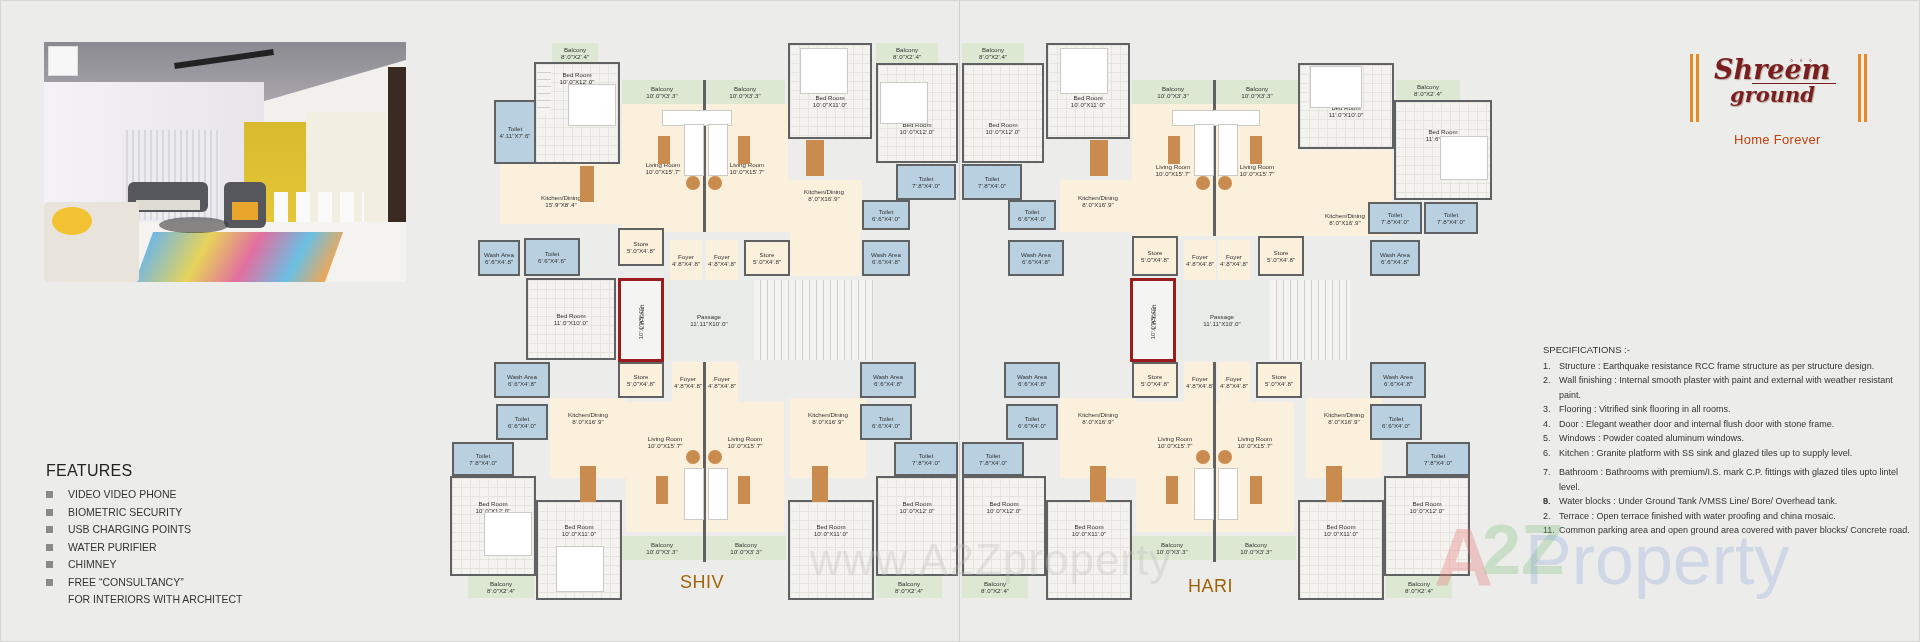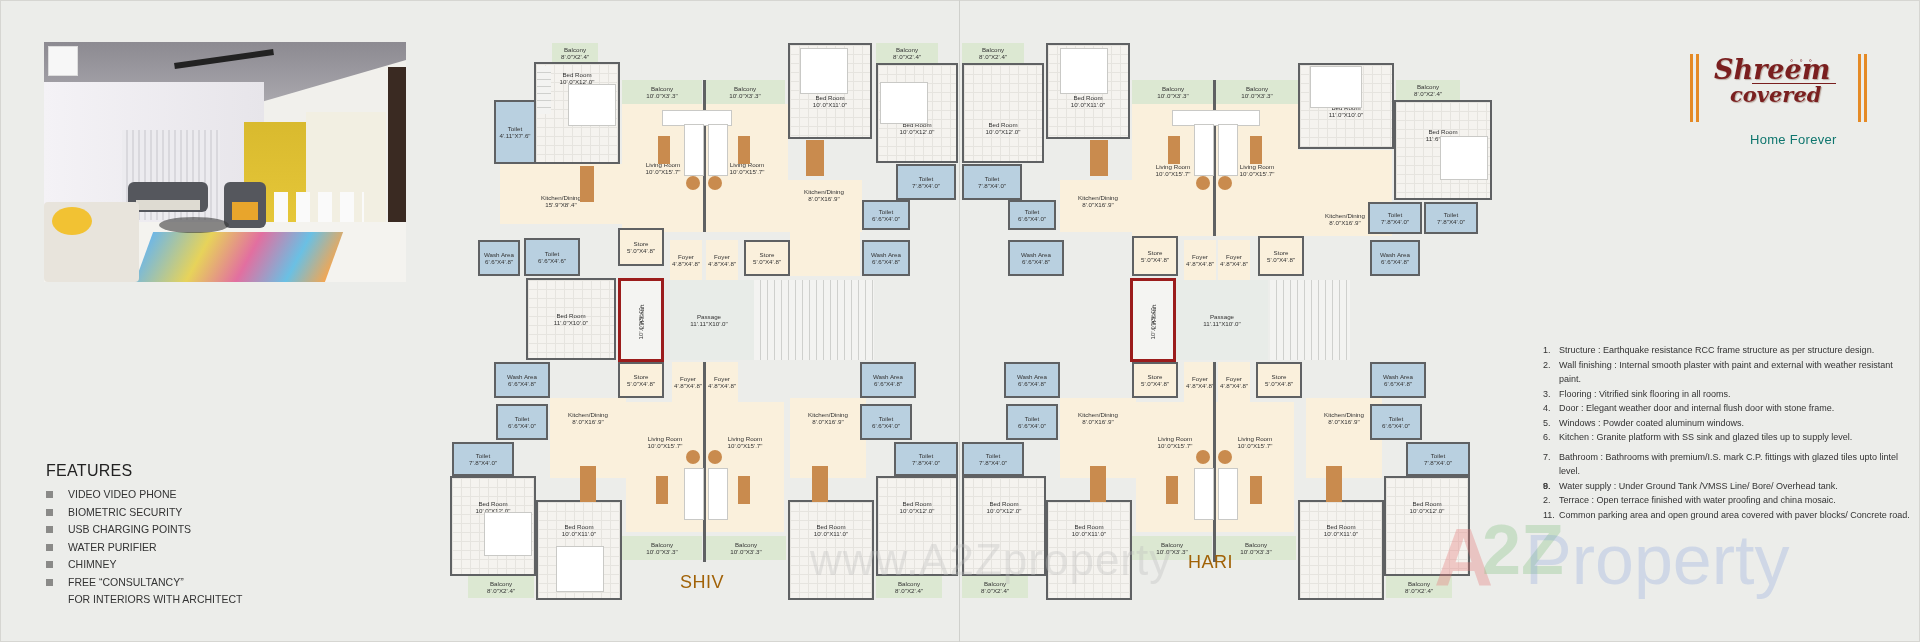--- a/index.html
+++ b/index.html
@@ -37,21 +37,21 @@
   .features li.cont{padding-left:22px;}
 
   
   .logo{position:absolute;left:1690px;top:52px;width:180px;height:100px;}
   .logo .bar{position:absolute;top:2px;width:3px;height:68px;background:#e58a25;}
   .logo .script{position:absolute;left:22px;top:8px;font-family:"DejaVu Serif",serif;font-style:italic;font-weight:bold;color:#7a1f1f;text-shadow:1px 1px 1px #b9a9a0;}
   .logo .s1{font-size:27px;top:2px;left:24px;}
   .logo .s2{font-size:21px;top:30px;left:40px;}
   .logo .dots{position:absolute;left:100px;top:6px;font-size:8px;color:#7a1f1f;letter-spacing:2px;}
   .logo .rule{position:absolute;left:62px;top:31px;width:84px;height:1px;background:#7a1f1f;}
-  .logo .tagline{position:absolute;left:60px;top:80px;font-size:13px;color:#0f766e;font-weight:300;letter-spacing:.3px;}
+  .logo .tagline{position:absolute;left:44px;top:80px;font-size:13px;color:#c2410c;font-weight:300;letter-spacing:.3px;}
 
   
   .specs{position:absolute;left:1543px;top:343px;width:370px;font-size:9px;line-height:14.5px;color:#333;}
   .specs .title{font-size:9.5px;margin-bottom:1px;}
   .specs ol{list-style:none;margin:0;padding:0;}
   .specs li{position:relative;padding-left:16px;}
   .specs li .num{position:absolute;left:0;top:0;}
   .specs li.gap{margin-top:5px;}
 
   
@@ -124,35 +124,36 @@
 </div>
 
 <div class="logo">
   <div class="bar" style="left:0"></div>
   <div class="bar" style="left:6px"></div>
   <div class="bar" style="left:168px"></div>
   <div class="bar" style="left:174px"></div>
   <div class="dots">° ° °</div>
   <div class="rule"></div>
   <div class="script s1">Shreem</div>
-  <div class="script s2">covered</div>
+  <div class="script s2">ground</div>
   <div class="tagline">Home Forever</div>
 </div>
 
 <div class="specs">
+  <div class="title">SPECIFICATIONS :-</div>
   <ol>
     <li><span class="num">1.</span><span>Structure : Earthquake resistance RCC frame structure as per structure design.</span></li>
     <li><span class="num">2.</span><span>Wall finishing : Internal smooth plaster with paint and external with weather resistant paint.</span></li>
     <li><span class="num">3.</span><span>Flooring : Vitrified sink flooring in all rooms.</span></li>
     <li><span class="num">4.</span><span>Door : Elegant weather door and internal flush door with stone frame.</span></li>
     <li><span class="num">5.</span><span>Windows : Powder coated aluminum windows.</span></li>
     <li><span class="num">6.</span><span>Kitchen : Granite platform with SS sink and glazed tiles up to supply level.</span></li>
     <li class="gap"><span class="num">7.</span><span>Bathroom : Bathrooms with premium/I.S. mark C.P. fittings with glazed tiles upto lintel level.</span></li>
     <li><span class="num">8.</span></li>
-    <li><span class="num">9.</span><span>Water supply : Under Ground Tank /VMSS Line/ Bore/ Overhead tank.</span></li>
+    <li><span class="num">9.</span><span>Water blocks : Under Ground Tank /VMSS Line/ Bore/ Overhead tank.</span></li>
     <li><span class="num">2.</span><span>Terrace : Open terrace finished with water proofing and china mosaic.</span></li>
     <li><span class="num">11.</span><span>Common parking area and open ground area covered with paver blocks/ Concrete road.</span></li>
   </ol>
 </div>
 
 <div class="plan">
 
   <div class="r bal" style="left:552px;top:43px;width:46px;height:20px;">
       <span class="n">Balcony</span>
       <span class="d">8'.0"X2'.4"</span>
@@ -569,19 +570,19 @@
   <div class="r bed" style="left:1298px;top:500px;width:86px;height:100px;">
       <span class="n" style="margin-top:-40px">Bed Room</span>
       <span class="d">10'.0"X11'.0"</span>
     </div>
   <div class="r bal" style="left:1386px;top:576px;width:66px;height:22px;">
       <span class="n">Balcony</span>
       <span class="d">8'.0"X2'.4"</span>
     </div>
   <div class="wood" style="left:1326px;top:466px;width:16px;height:36px;"></div>
 
-  <div class="bldg-name" style="left:1188px;top:552px;">HARI</div>
+  <div class="bldg-name" style="left:1188px;top:576px;">HARI</div>
 </div>
 
 <div class="wm wm-www">www.A2Zproperty</div>
 <div class="wm wm-a">A</div>
 <div class="wm wm-2">2Z</div>
 <div class="wm wm-prop">Property</div>
 
 </body></html>

